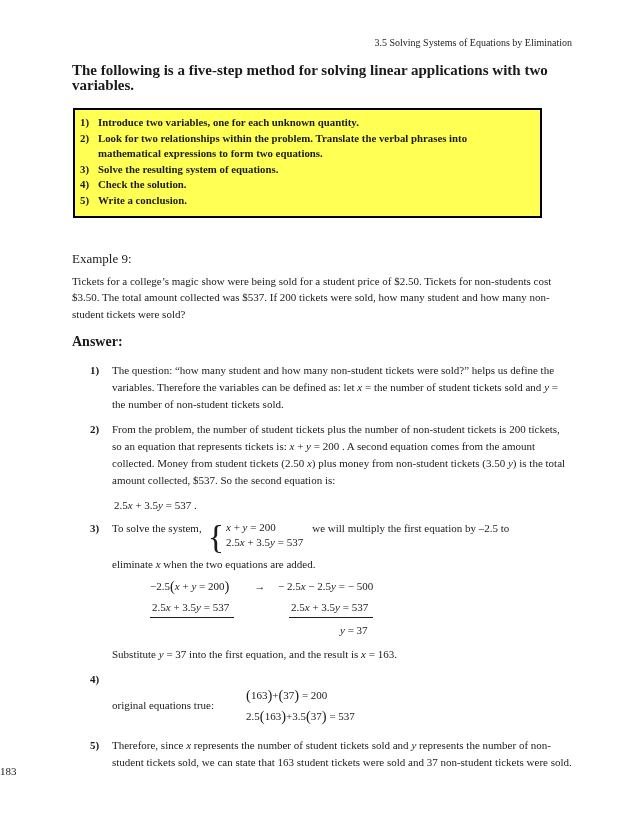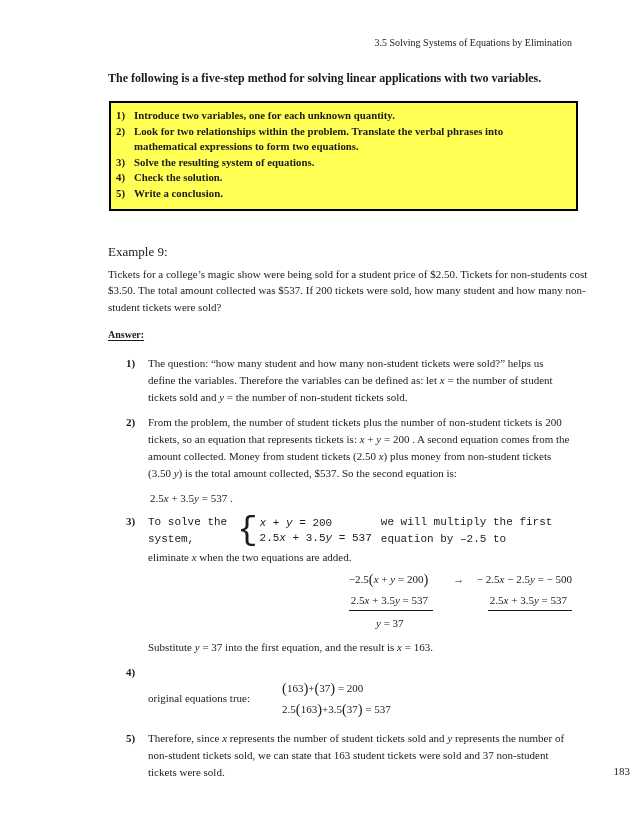--- a/index.html
+++ b/index.html
@@ -4,69 +4,69 @@
 <style>
   :root{
     --box-bg:#FFFF54;
     --box-border:#000000;
     --ink:#1b1b1b;
   }
   *{margin:0;padding:0;box-sizing:border-box;}
   html,body{background:#ffffff;}
   .page{
     width:630px;height:815px;position:relative;background:#ffffff;
-    font-family:"Liberation Serif",serif;color:var(--ink);overflow:hidden;padding-left:36px;
+    font-family:"Liberation Serif",serif;color:var(--ink);overflow:hidden;
   }
   
   .hdr{margin:36px 58px 0 72px;text-align:right;font-size:10px;line-height:13px;}
   
-  .intro{margin:22px 58px 0 72px;font-size:12px;font-weight:bold;line-height:15px;}
+  .intro{margin:14px 58px 0 72px;font-size:15px;font-weight:bold;line-height:15px;}
   
   .mbox{
     margin:15px 0 0 73px;width:469px;
     background:var(--box-bg);border:2px solid var(--box-border);
     padding:5px 10px 7px 5px;
   }
   .mrow{display:flex;font-weight:bold;font-size:10.8px;line-height:15.6px;}
   .mnum{flex:none;width:18px;}
   .mtext{flex:1;}
   
   .extitle{margin:33px 58px 0 72px;font-size:13px;font-weight:normal;line-height:16px;}
   .problem{margin:6px 58px 0 72px;font-size:11px;line-height:16.8px;width:500px;}
-  .answer-label{margin:11px 0 0 72px;font-size:10px;font-weight:bold;line-height:16px;
-    text-decoration:underline;text-underline-offset:2px;display:inline-block;}
+  .answer-label{margin:11px 0 0 72px;font-size:14px;font-weight:bold;line-height:16px;
+    text-underline-offset:2px;display:inline-block;}
   
   .steps{margin-left:90px;margin-right:58px;}
   .astep{display:flex;font-size:11px;line-height:17px;}
   .anum{flex:none;width:22px;font-weight:bold;}
   .abody{flex:1;max-width:460px;}
   .i{font-style:italic;}
   .bp{font-size:14.5px;line-height:1;vertical-align:-1px;}
   .eqline{margin-top:8px;padding-left:2px;}
   
-  .srow{display:flex;align-items:center;font-family:Liberation Mono, monospace;}
+  .srow{display:flex;}
   .brace{font-size:34px;line-height:1;font-weight:400;margin:0 2px 2px 6px;flex:none;}
   .system{flex:none;font-size:11px;line-height:15px;}
   .post{margin-left:9px;}
   
   .work{margin:5px 0 2px 38px;font-size:11px;}
-  .wrow{display:flex;line-height:15px;margin-top:6px;align-items:flex-end;justify-content:flex-end;}
+  .wrow{display:flex;line-height:15px;margin-top:6px;align-items:flex-end;}
   .wc1{flex:none;width:92px;}
   .warrow{flex:none;width:36px;text-align:center;}
   .shift{margin-left:11px;}
   .ul{border-bottom:1.4px solid #1b1b1b;padding:0 5px 2px 2px;display:inline-block;}
   .result{margin-left:190px;margin-top:4px;display:inline-block;}
   .subst{margin-top:7px;}
   
   .checkrow{display:flex;align-items:center;margin-top:14px;}
   .checklabel{flex:none;}
   .checkeqs{margin-left:32px;}
   .checkeqs > div{line-height:21px;}
   
-  .pageno{position:absolute;left:0;right:0;bottom:38px;text-align:right;font-size:11px;}
+  .pageno{position:absolute;left:0;right:0;bottom:38px;text-align:left;font-size:11px;}
   
   .gap8{margin-top:8px;} .gap10{margin-top:10px;} .gap12{margin-top:12px;} .gap6{margin-top:6px;}
 </style>
 </head>
 <body>
 
 <div class="page">
 
   <div class="hdr">3.5 Solving Systems of Equations by Elimination</div>
 

